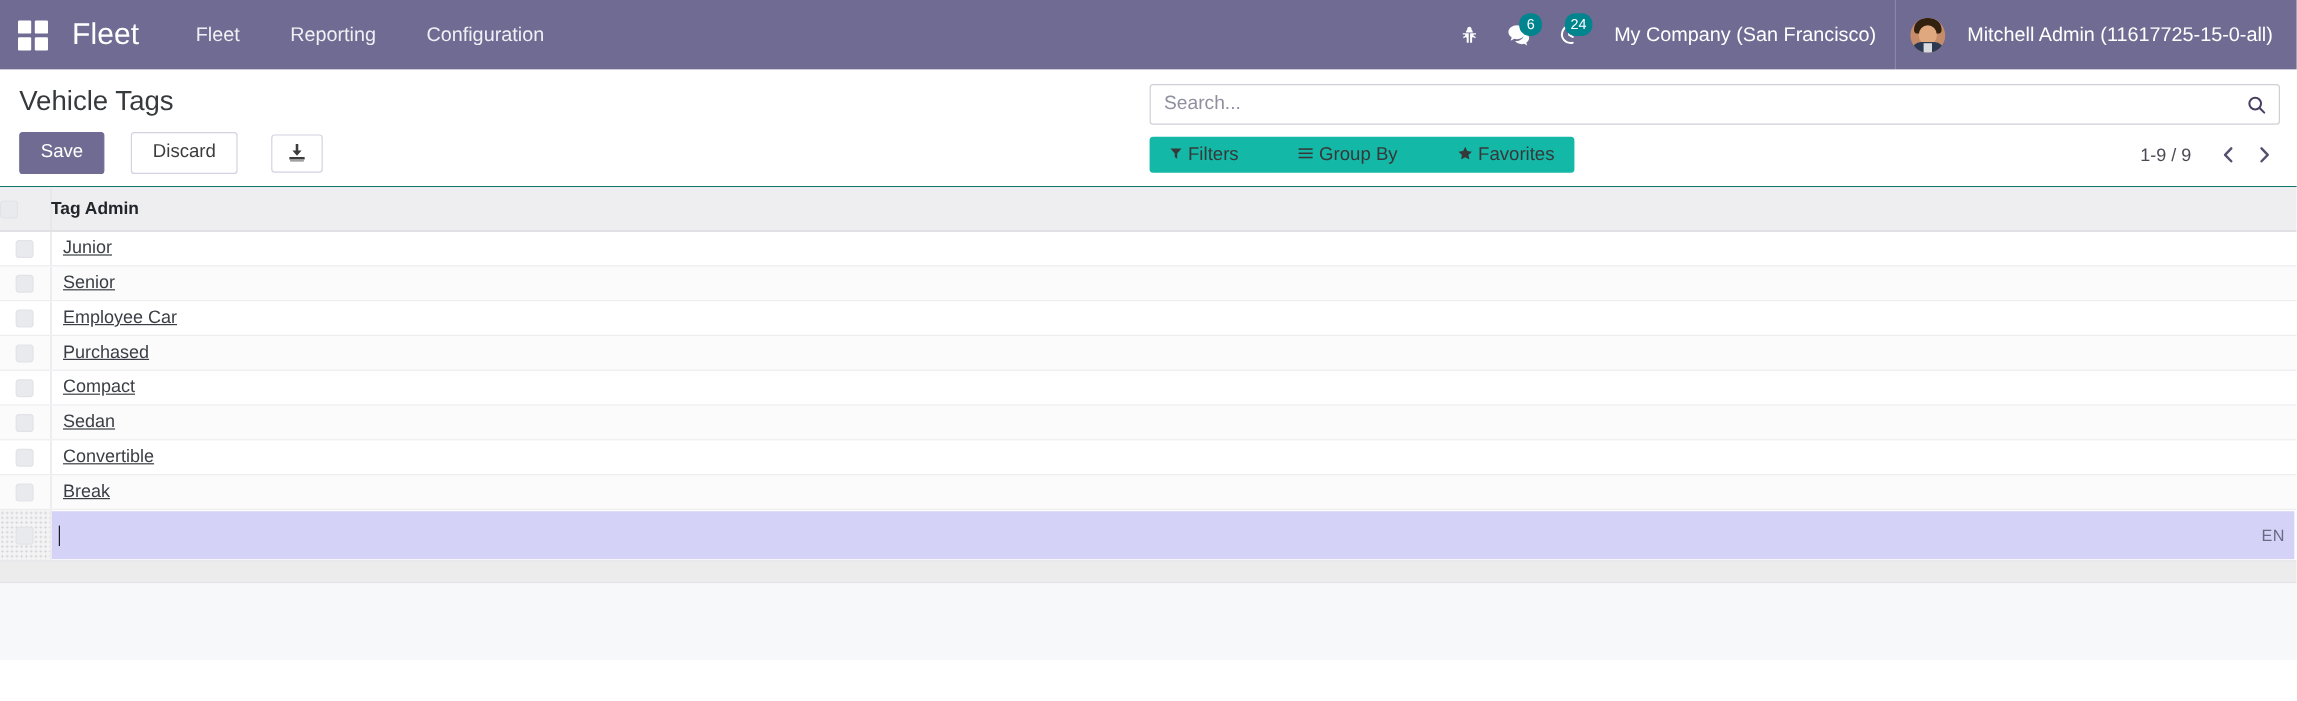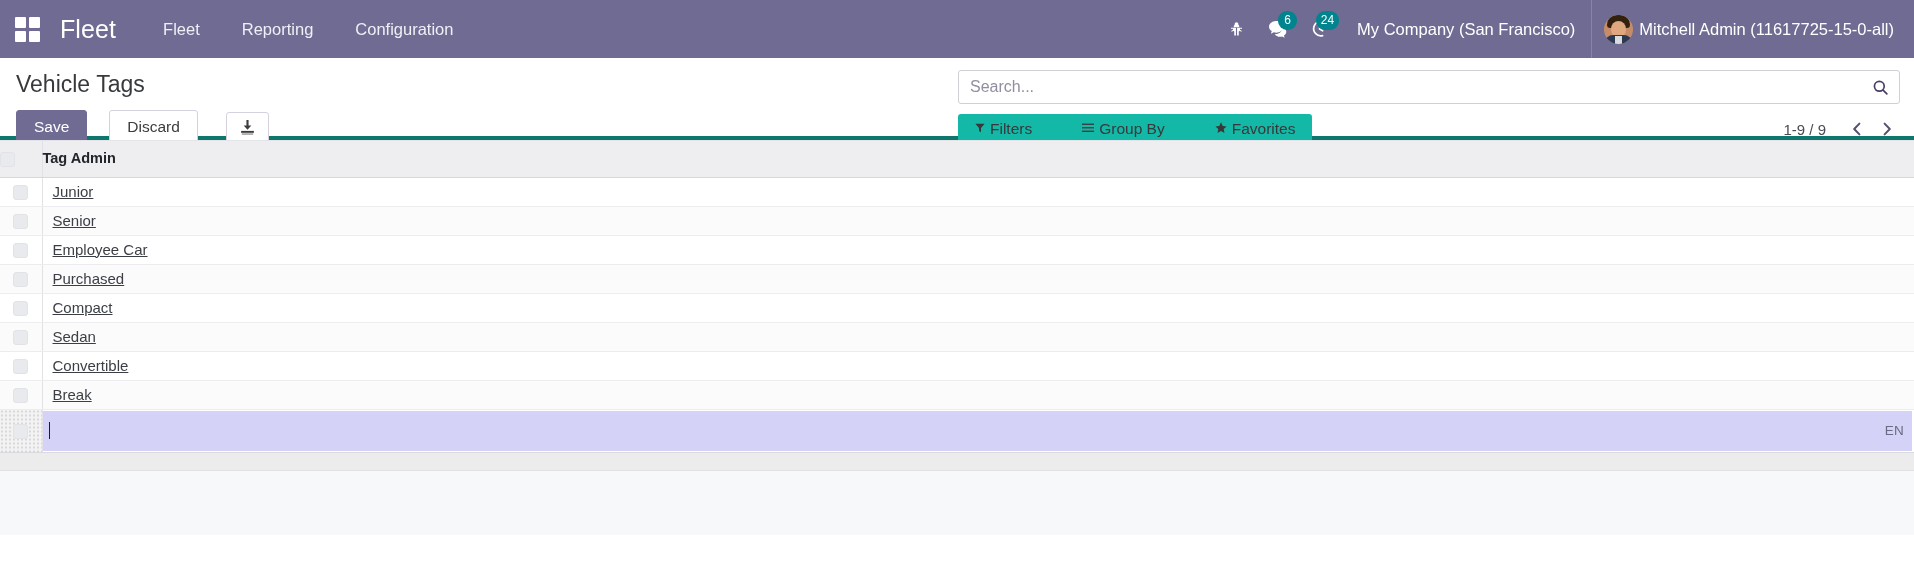--- a/index.html
+++ b/index.html
@@ -106,21 +106,21 @@
     color: #ffffff;
     font-size: 16.5px;
     padding: 0 16px;
     cursor: pointer;
     white-space: nowrap;
   }
 
   .user-menu {
     display: flex;
     align-items: center;
-    gap: 6px;
+    gap: 18px;
     padding: 0 6px 0 12px;
     cursor: pointer;
     border-left: 1px solid rgba(255,255,255,0.18);
     height: 58px;
   }
   .avatar {
     width: 29px; height: 29px;
     border-radius: 50%;
     overflow: hidden;
     flex: 0 0 auto;
@@ -153,24 +153,24 @@
   }
   .user-name {
     color: #ffffff;
     font-size: 16.5px;
     white-space: nowrap;
   }
 
   
   .control-panel {
     background: #ffffff;
-    border-bottom: 4px solid #0f766e;
+    border-bottom: 1px solid #0f766e;
     padding: 0;
     position: relative;
-    height: 82px;
+    height: 98px;
   }
 
   .cp-left {
     position: absolute;
     left: 16px;
     top: 10px;
   }
   .page-title {
     font-size: 23px;
     color: #373a3c;

